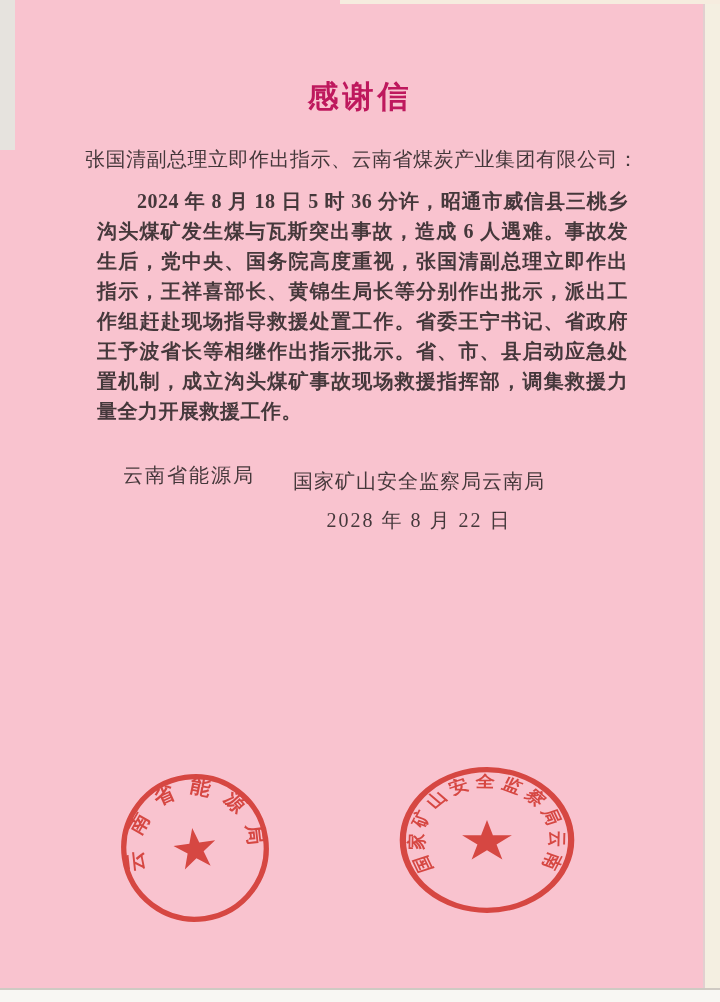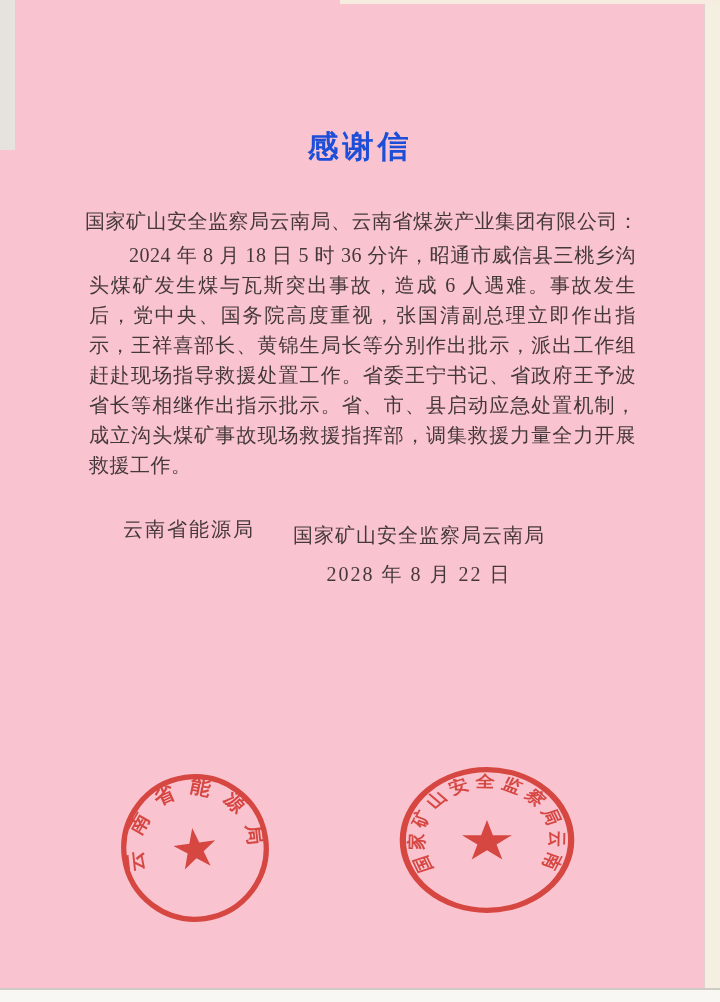--- a/index.html
+++ b/index.html
@@ -29,36 +29,36 @@
   .edge-top{
     position:absolute;left:340px;top:0;width:380px;height:4px;
     background:#f6ecdf;
   }
   .letter{
     position:absolute;left:0;top:0;width:720px;height:1002px;
     z-index:1;
     color:#45383b;
   }
   .title{
-    margin:12px;
-    padding-top:116px;
+    margin:0;
+    padding-top:78px;
     text-align:center;
     font-size:31px;line-height:38px;
     font-weight:bold;
     letter-spacing:4px;
-    color:#1d4ed8;
+    color:#be185d;
   }
   .body-text{
     padding:28px 80px 0 85px;
     font-size:20px;line-height:30px;
     text-align:justify;
     letter-spacing:0.5px;
   }
   .greeting{margin:0 0 0 0;text-indent:0;}
-  .para{margin:4px;text-indent:2em;}
+  .para{margin:12px;text-indent:2em;font-weight:bold;}
   .sig-row{
     position:relative;
     margin-top:28px;
     height:90px;
     font-size:20px;
   }
   .sig-left{
     position:absolute;left:38px;top:6px;
     letter-spacing:2px;
   }
@@ -84,21 +84,21 @@
 </style>
 </head>
 <body>
 
 <div class="scan">
 
   <div class="letter">
     <h1 class="title">感谢信</h1>
 
     <div class="body-text">
-      <p class="greeting">国家矿山安全监察局云南局、云南省煤炭产业集团有限公司：</p>
+      <p class="greeting">张国清副总理立即作出指示、云南省煤炭产业集团有限公司：</p>
       <p class="para">2024 年 8 月 18 日 5 时 36 分许，昭通市威信县三桃乡沟头煤矿发生煤与瓦斯突出事故，造成 6 人遇难。事故发生后，党中央、国务院高度重视，张国清副总理立即作出指示，王祥喜部长、黄锦生局长等分别作出批示，派出工作组赶赴现场指导救援处置工作。省委王宁书记、省政府王予波省长等相继作出指示批示。省、市、县启动应急处置机制，成立沟头煤矿事故现场救援指挥部，调集救援力量全力开展救援工作。</p>
 
       <div class="sig-row">
         <div class="sig-left">云南省能源局</div>
         <div class="sig-right">
           <div class="sig-right-org">国家矿山安全监察局云南局</div>
           <div class="sig-date">2028 年 8 月 22 日</div>
         </div>
       </div>
     </div>

